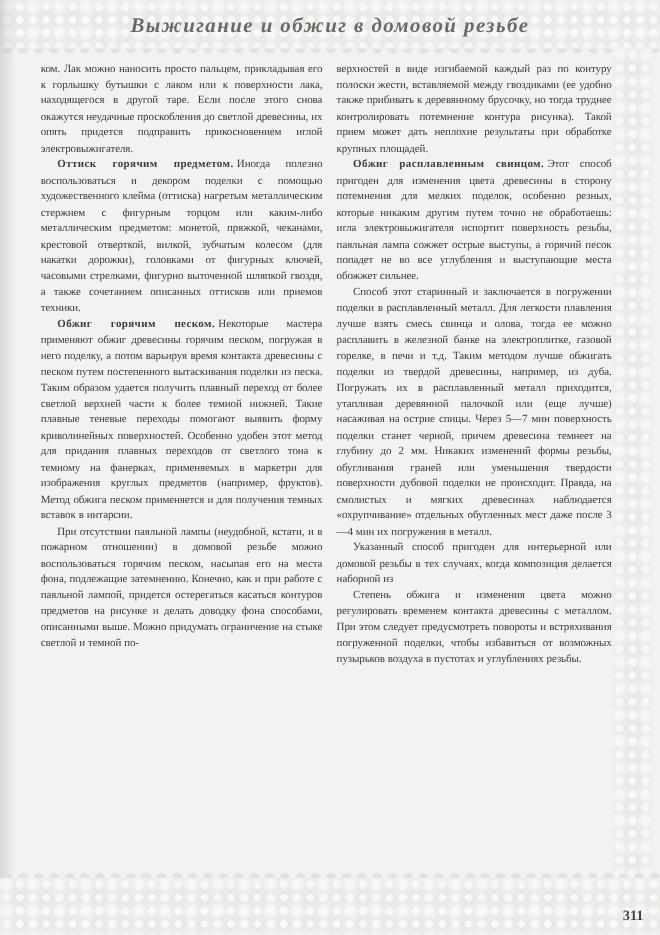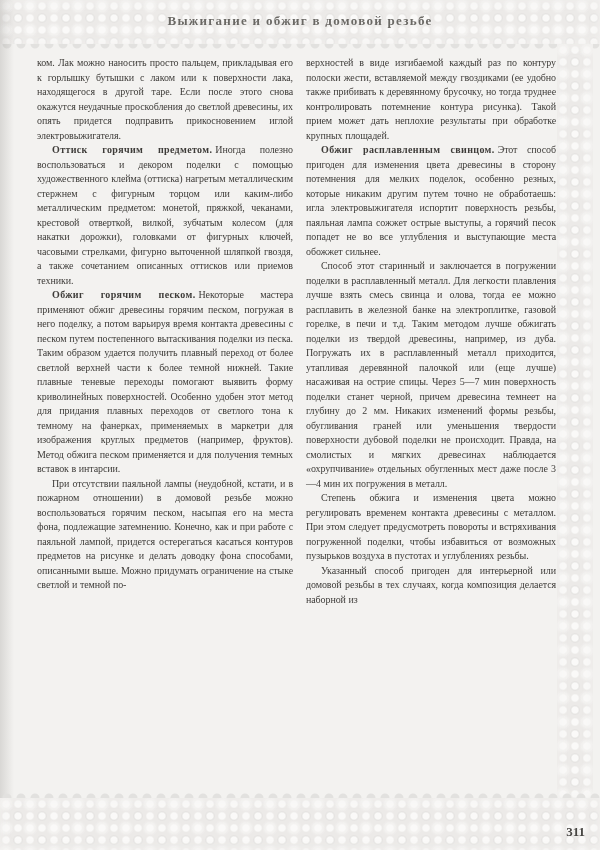--- a/index.html
+++ b/index.html
@@ -53,24 +53,25 @@
     width: 14px;
     background: linear-gradient(to right, rgba(110,108,104,0.20), rgba(110,108,104,0));
     pointer-events: none;
   }
   
   .running-head {
     position: relative;
     padding-top: 13px;
     text-align: center;
     font-weight: bold;
-    font-size: 13px;
+    font-size: 19px;
     letter-spacing: 1.3px;
     color: #6b6965;
     text-shadow: 0 0 2px rgba(255,255,255,0.9);
+    font-style: italic;
   }
   
   .content {
     position: absolute;
     top: 56px;
     left: 37px;
     display: flex;
     gap: 13px;
   }
   .column { display: block; }
@@ -124,22 +125,22 @@
       <p class="para no-indent"><span>ком. Лак можно наносить просто пальцем, прикладывая его к горлышку бутышки с лаком или к поверхности лака, находящегося в другой таре. Если после этого снова окажутся неудачные проскобления до светлой древесины, их опять придется подправить прикосновением иглой электровыжигателя.</span></p>
       <p class="para"><b class="run-in">Оттиск горячим предметом.</b><span>Иногда полезно воспользоваться и декором поделки с помощью художественного клейма (оттиска) нагретым металлическим стержнем с фигурным торцом или каким-либо металлическим предметом: монетой, пряжкой, чеканами, крестовой отверткой, вилкой, зубчатым колесом (для накатки дорожки), головками от фигурных ключей, часовыми стрелками, фигурно выточенной шляпкой гвоздя, а также сочетанием описанных оттисков или приемов техники.</span></p>
       <p class="para"><b class="run-in">Обжиг горячим песком.</b><span>Некоторые мастера применяют обжиг древесины горячим песком, погружая в него поделку, а потом варьируя время контакта древесины с песком путем постепенного вытаскивания поделки из песка. Таким образом удается получить плавный переход от более светлой верхней части к более темной нижней. Такие плавные теневые переходы помогают выявить форму криволинейных поверхностей. Особенно удобен этот метод для придания плавных переходов от светлого тона к темному на фанерках, применяемых в маркетри для изображения круглых предметов (например, фруктов). Метод обжига песком применяется и для получения темных вставок в интарсии.</span></p>
       <p class="para"><span>При отсутствии паяльной лампы (неудобной, кстати, и в пожарном отношении) в домовой резьбе можно воспользоваться горячим песком, насыпая его на места фона, подлежащие затемнению. Конечно, как и при работе с паяльной лампой, придется остерегаться касаться контуров предметов на рисунке и делать доводку фона способами, описанными выше. Можно придумать ограничение на стыке светлой и темной по-</span></p>
     </div>
 
     <div class="column column-right">
       <p class="para no-indent"><span>верхностей в виде изгибаемой каждый раз по контуру полоски жести, вставляемой между гвоздиками (ее удобно также прибивать к деревянному брусочку, но тогда труднее контролировать потемнение контура рисунка). Такой прием может дать неплохие результаты при обработке крупных площадей.</span></p>
       <p class="para"><b class="run-in">Обжиг расплавленным свинцом.</b><span>Этот способ пригоден для изменения цвета древесины в сторону потемнения для мелких поделок, особенно резных, которые никаким другим путем точно не обработаешь: игла электровыжигателя испортит поверхность резьбы, паяльная лампа сожжет острые выступы, а горячий песок попадет не во все углубления и выступающие места обожжет сильнее.</span></p>
       <p class="para"><span>Способ этот старинный и заключается в погружении поделки в расплавленный металл. Для легкости плавления лучше взять смесь свинца и олова, тогда ее можно расплавить в железной банке на электроплитке, газовой горелке, в печи и т.д. Таким методом лучше обжигать поделки из твердой древесины, например, из дуба. Погружать их в расплавленный металл приходится, утапливая деревянной палочкой или (еще лучше) насаживая на острие спицы. Через 5—7 мин поверхность поделки станет черной, причем древесина темнеет на глубину до 2 мм. Никаких изменений формы резьбы, обугливания граней или уменьшения твердости поверхности дубовой поделки не происходит. Правда, на смолистых и мягких древесинах наблюдается «охрупчивание» отдельных обугленных мест даже после 3—4 мин их погружения в металл.</span></p>
+      <p class="para"><span>Указанный способ пригоден для интерьерной или домовой резьбы в тех случаях, когда композиция делается наборной из</span></p>
       <p class="para"><span>Степень обжига и изменения цвета можно регулировать временем контакта древесины с металлом. При этом следует предусмотреть повороты и встряхивания погруженной поделки, чтобы избавиться от возможных пузырьков воздуха в пустотах и углублениях резьбы.</span></p>
-      <p class="para"><span>Указанный способ пригоден для интерьерной или домовой резьбы в тех случаях, когда композиция делается наборной из</span></p>
     </div>
 
   </div>
 
   <div class="scallop scallop-bottom"></div>
   <div class="lace lace-bottom">
     <div class="page-number">311</div>
   </div>
 
 </div>

